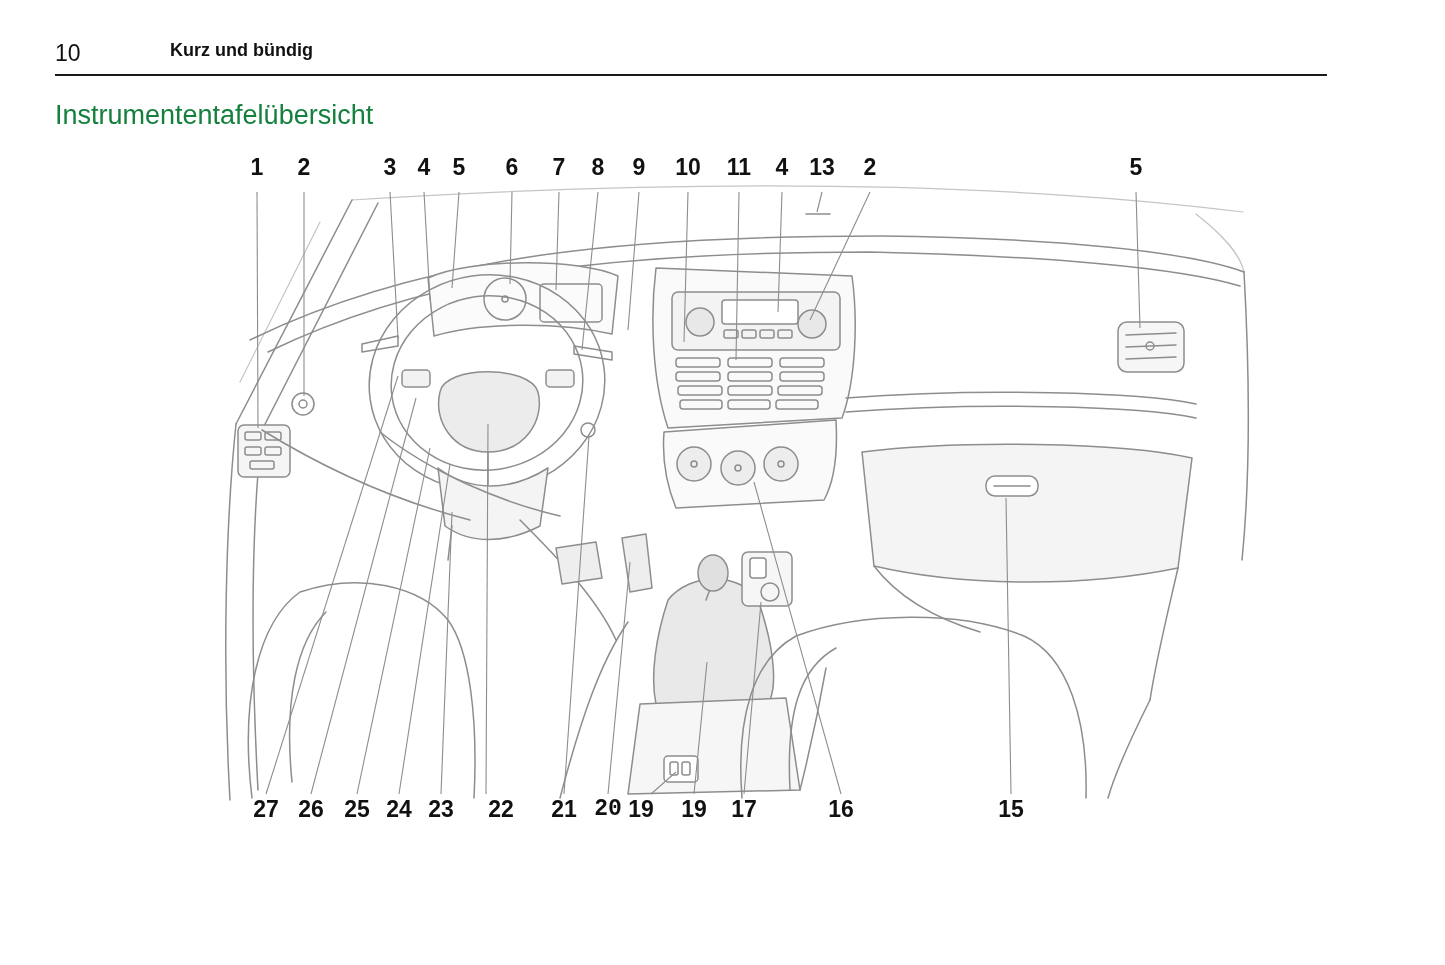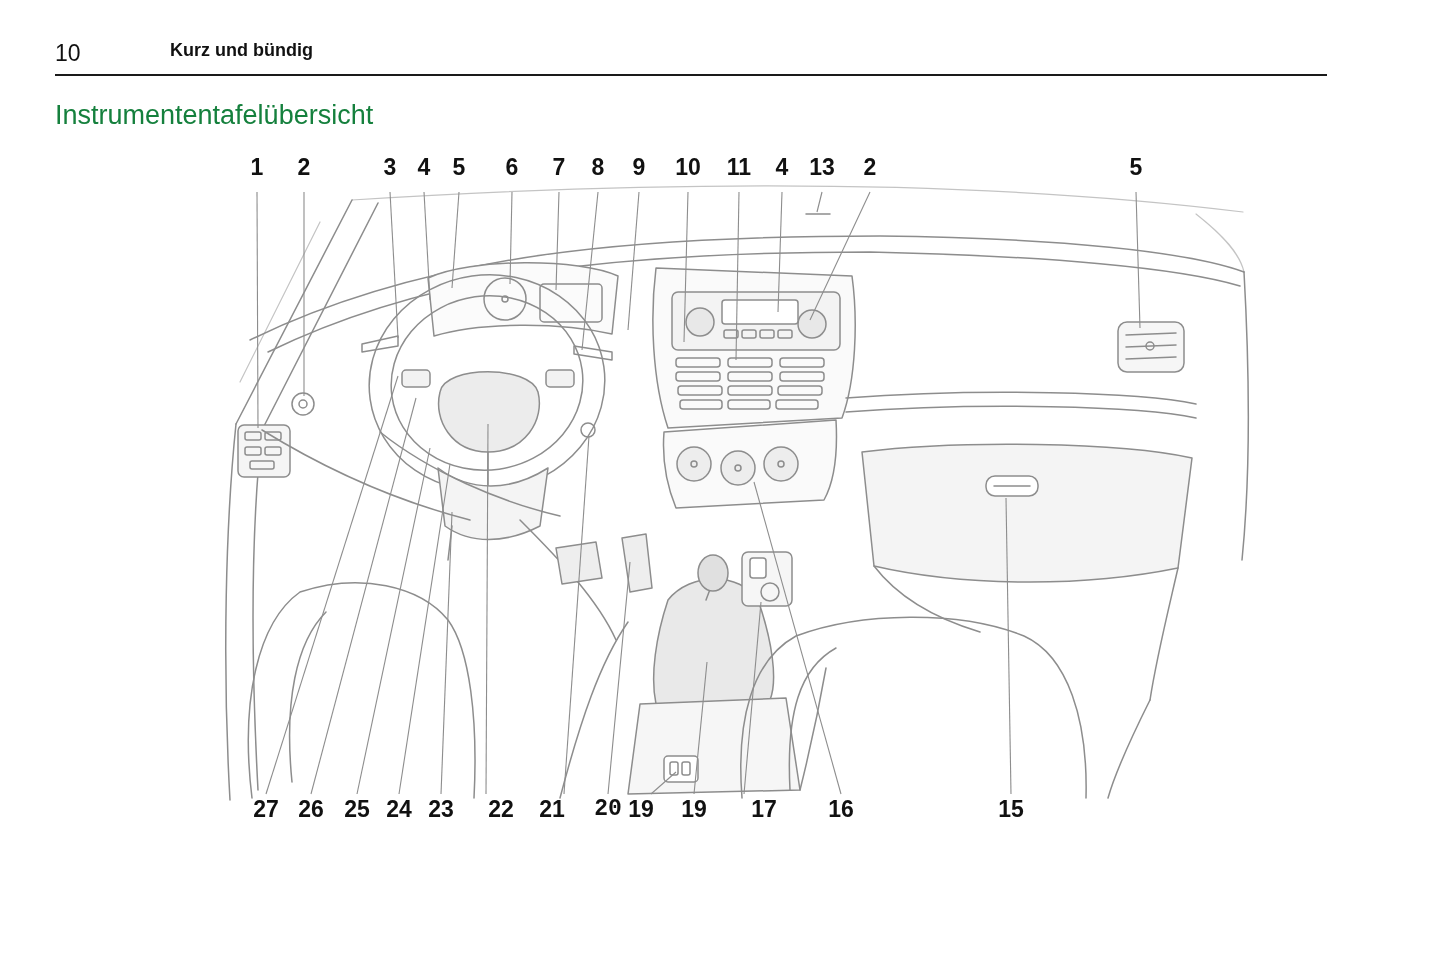--- a/index.html
+++ b/index.html
@@ -225,22 +225,22 @@
       <span class="callout" style="left: 782px; top: 156px;">4</span>
       <span class="callout" style="left: 822px; top: 156px;">13</span>
       <span class="callout" style="left: 870px; top: 156px;">2</span>
       <span class="callout" style="left: 1136px; top: 156px;">5</span>
       <span class="callout" style="left: 266px; top: 798px;">27</span>
       <span class="callout" style="left: 311px; top: 798px;">26</span>
       <span class="callout" style="left: 357px; top: 798px;">25</span>
       <span class="callout" style="left: 399px; top: 798px;">24</span>
       <span class="callout" style="left: 441px; top: 798px;">23</span>
       <span class="callout" style="left: 486px; top: 798px; margin-left: 15px;">22</span>
-      <span class="callout" style="left: 552px; top: 798px;">21</span>
+      <span class="callout" style="left: 564px; top: 798px;">21</span>
       <span class="callout" style="left: 608px; top: 798px; font-family: Liberation Mono, monospace;">20</span>
       <span class="callout" style="left: 641px; top: 798px;">19</span>
       <span class="callout" style="left: 694px; top: 798px;">19</span>
-      <span class="callout" style="left: 744px; top: 798px; margin-left: 20px;">17</span>
+      <span class="callout" style="left: 744px; top: 798px;">17</span>
       <span class="callout" style="left: 841px; top: 798px; text-align: center;">16</span>
       <span class="callout" style="left: 1011px; top: 798px;">15</span>
     </div>
 
 </div>
 
 </body></html>

